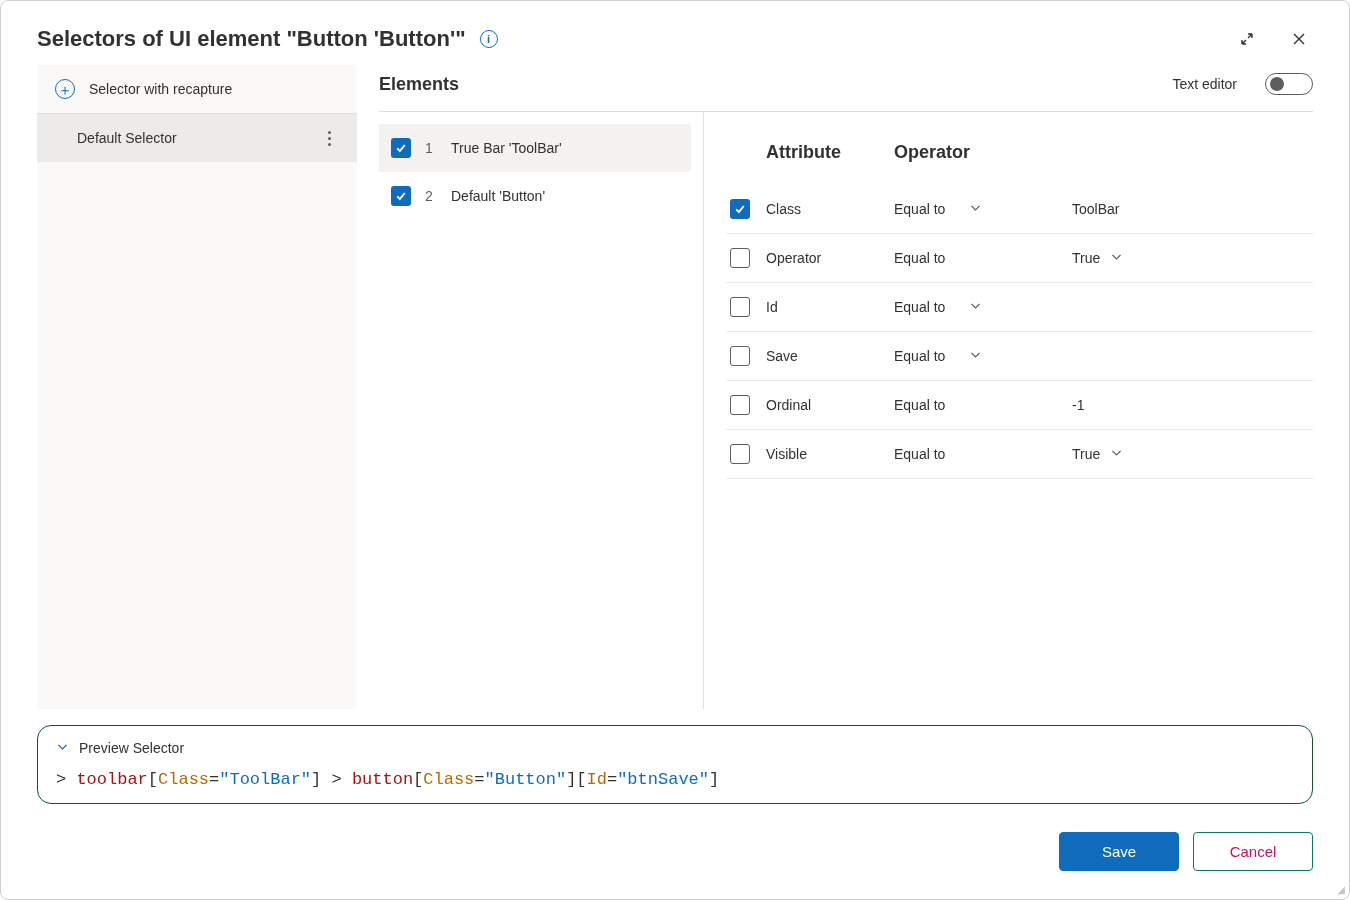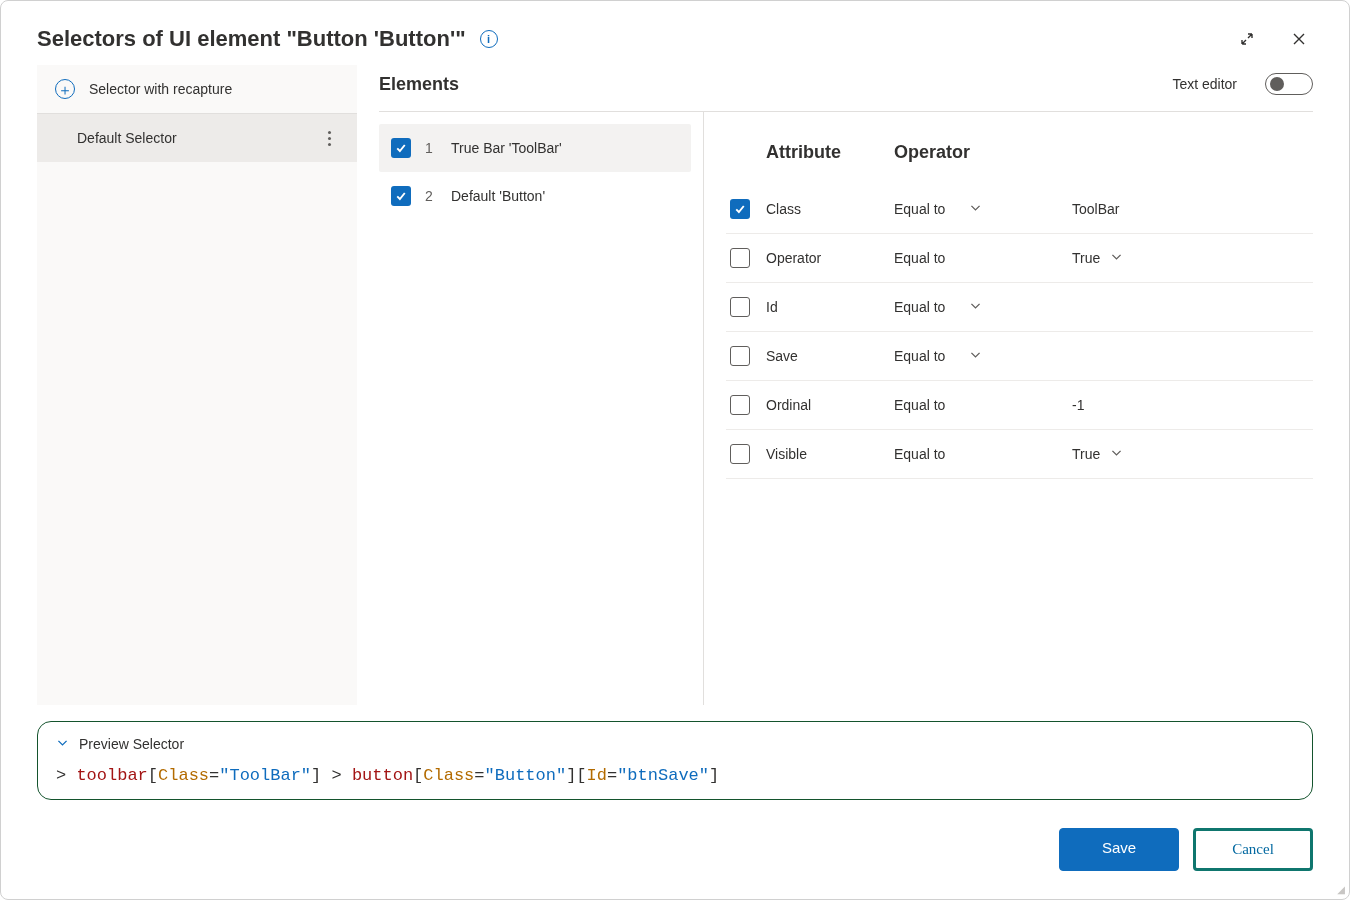--- a/index.html
+++ b/index.html
@@ -216,21 +216,21 @@
   }
   .btn {
     min-width: 120px;
     padding: 10px 22px;
     border-radius: 4px;
     font-size: 15px;
     cursor: pointer;
     text-align: center;
   }
   .btn.primary { background: #0f6cbd; color: #fff; border: 1px solid #0f6cbd; }
-  .btn.secondary { background: #fff; color: #0369a1; border: 3px solid #0f766e; font-family: Liberation Serif, serif; }
+  .btn.secondary { background: #fff; color: #be185d; border: 1px solid #0f766e; }
   .resize-grip {
     position:absolute; right:4px; bottom:4px; color:#c8c6c4; font-size:10px;
   }
 </style>
 </head>
 <body>
 
 <div class="dialog">
 
   <div class="titlebar">

